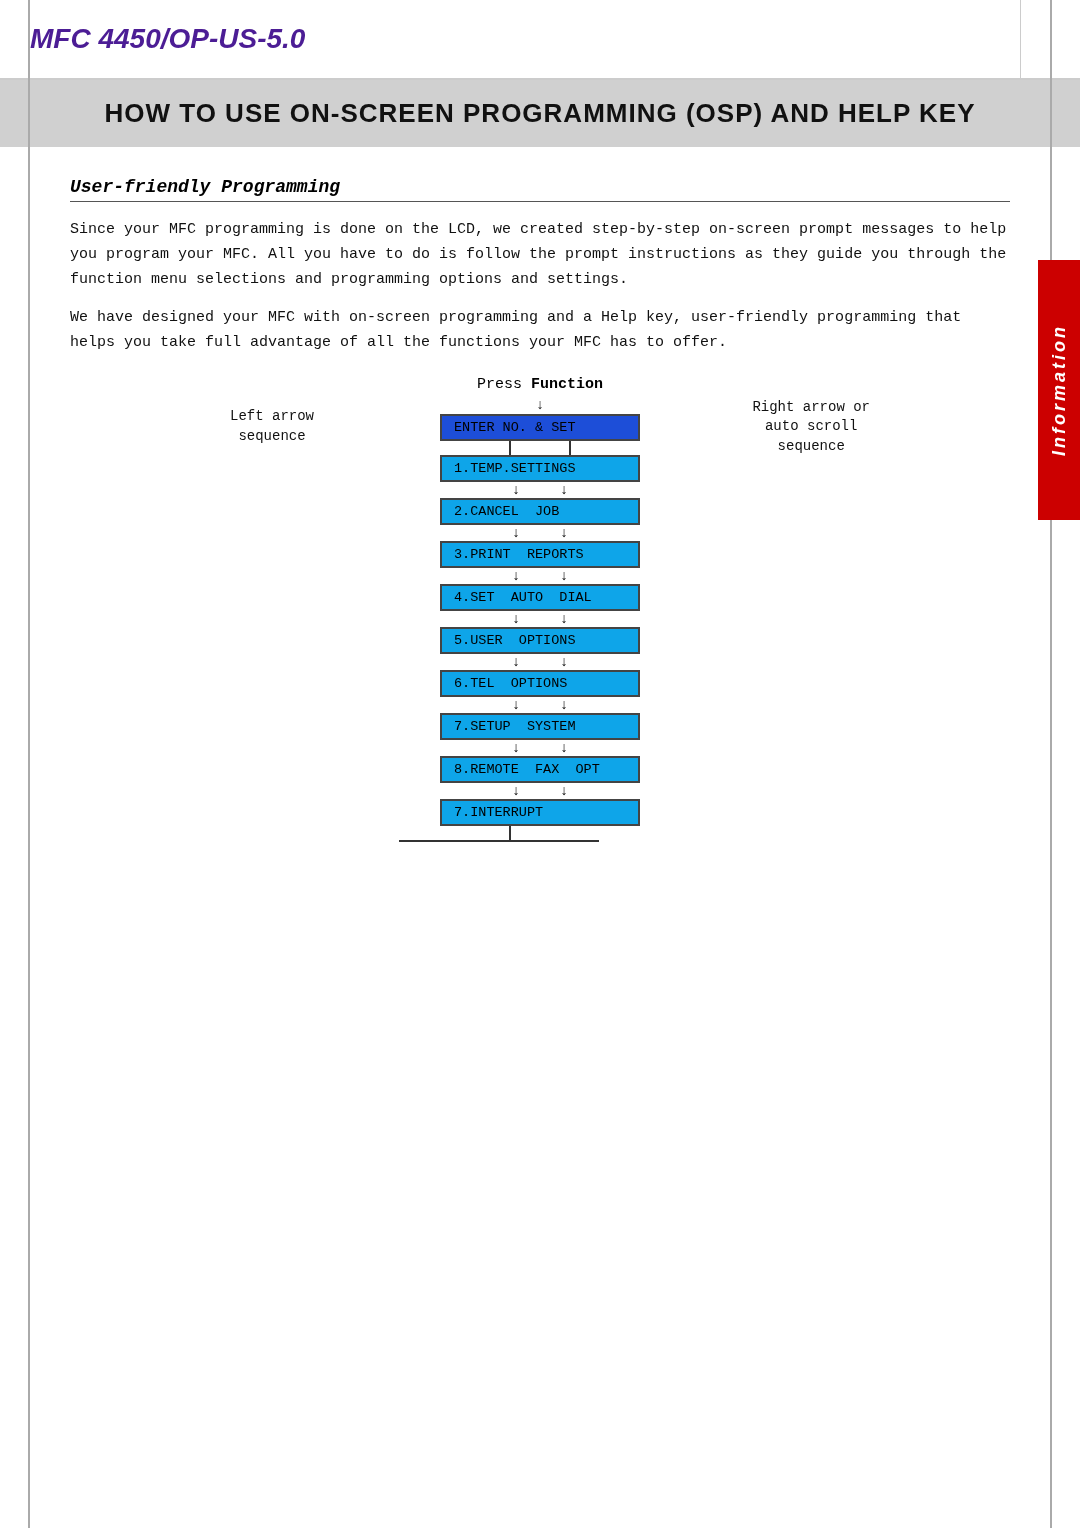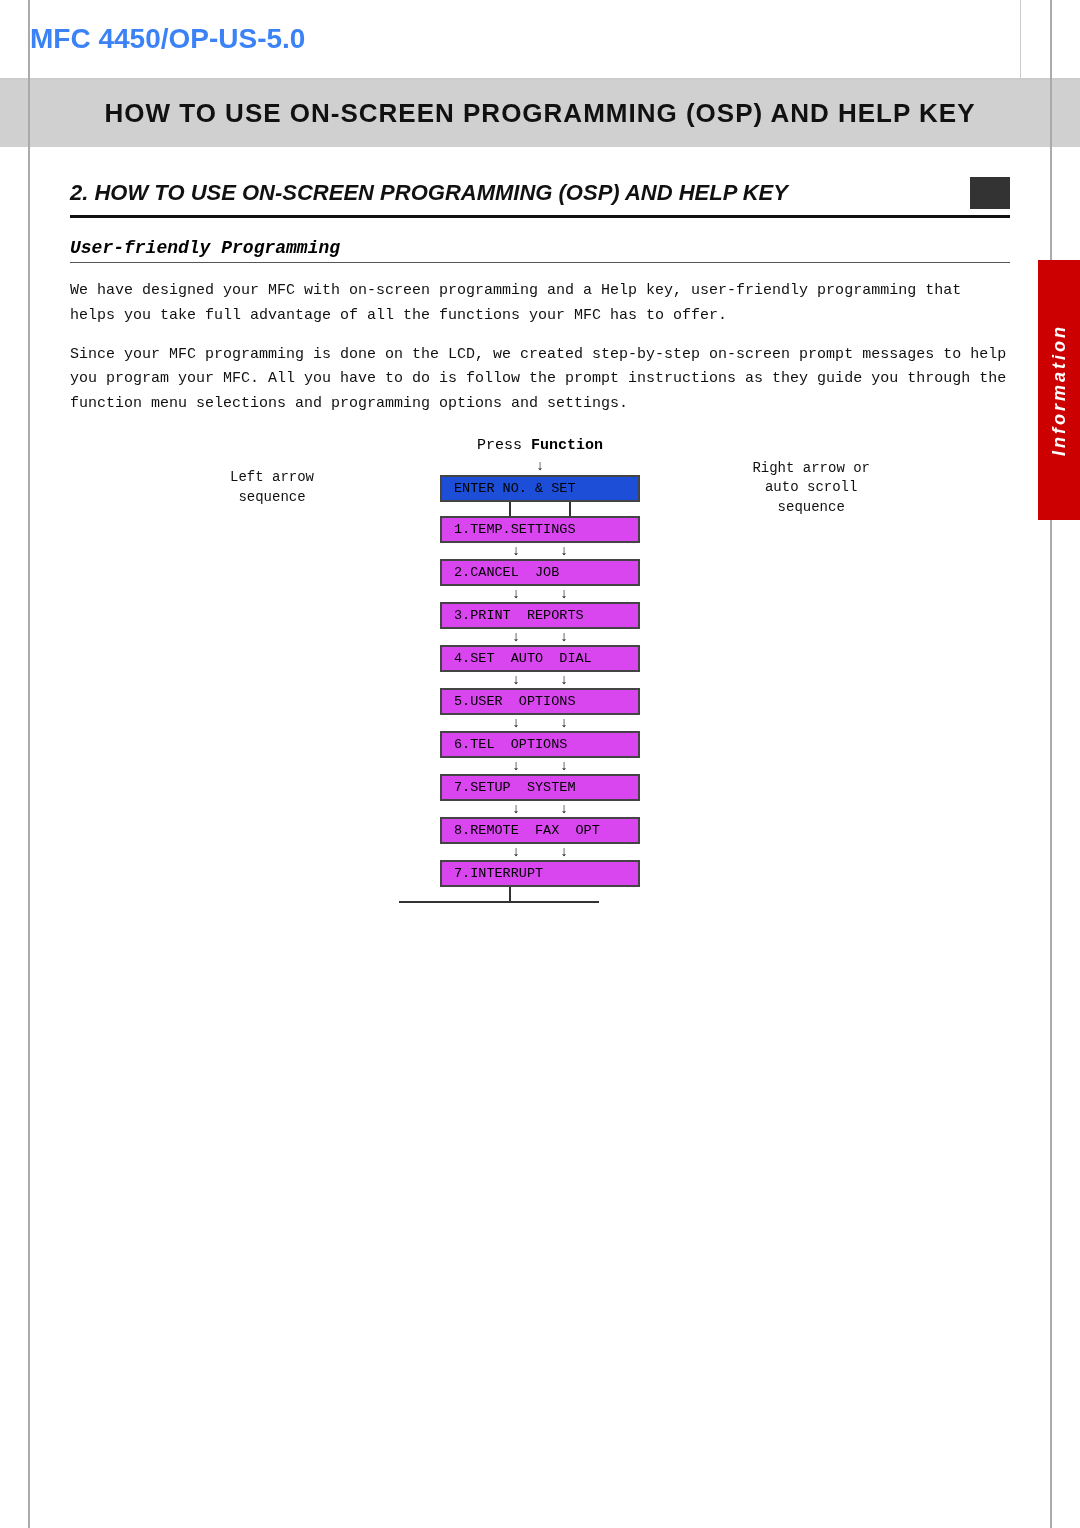--- a/index.html
+++ b/index.html
@@ -24,23 +24,24 @@
     
     .top-header {
       display: flex;
       align-items: stretch;
       border-bottom: 2px solid #ccc;
       height: 80px;
     }
 
     .model-title {
       font-family: Arial, sans-serif;
+      font-style: italic;
       font-weight: 900;
       font-size: 28px;
-      color: #3b82f6;
+      color: #4c1d95;
       padding: 8px 30px;
       flex: 1;
       display: flex;
       align-items: center;
     }
 
     .top-header-right {
       width: 60px;
       border-left: 1px solid #ccc;
     }
@@ -222,21 +223,21 @@
       align-items: center;
     }
 
     .menu-box {
       border: 2px solid #444;
       width: 200px;
       padding: 4px 12px;
       font-family: 'Courier New', Courier, monospace;
       font-size: 13.5px;
       color: #000;
-      background: #d946ef;
+      background: #0ea5e9;
     }
 
     .menu-top-box {
       border: 2px solid #444;
       width: 200px;
       padding: 4px 12px;
       font-family: 'Courier New', Courier, monospace;
       font-size: 13.5px;
       color: #000;
       background: #1d4ed8;
@@ -290,35 +291,28 @@
   <div class="main-header">
     <div class="main-header-title">HOW TO USE ON-SCREEN PROGRAMMING (OSP) AND HELP KEY</div>
   </div>
 
   <div class="sidebar-tab">
     <span class="sidebar-tab-text">Information</span>
   </div>
 
   <div class="content">
 
-    <div class="section-header">
-      <div class="section-title">
-        <span>2.</span>
-        <span>HOW TO USE ON-SCREEN PROGRAMMING (OSP) AND HELP KEY</span>
-      </div>
-      <div class="section-block"></div>
+
+    <div class="subsection-title">User-friendly Programming</div>
+
+    <div class="body-text">
+      Since your MFC programming is done on the LCD, we created step-by-step on-screen prompt messages to help you program your MFC. All you have to do is follow the prompt instructions as they guide you through the function menu selections and programming options and settings.
     </div>
-
-    <div class="subsection-title">User-friendly Programming</div>
-
     <div class="body-text">
       We have designed your MFC with on-screen programming and a Help key, user-friendly programming that helps you take full advantage of all the functions your MFC has to offer.
-    </div>
-    <div class="body-text">
-      Since your MFC programming is done on the LCD, we created step-by-step on-screen prompt messages to help you program your MFC. All you have to do is follow the prompt instructions as they guide you through the function menu selections and programming options and settings.
     </div>
 
 
 
     <div class="diagram-area">
       <div class="diagram-container">
 
         <div class="press-function-label">
           <span>Press</span> <b>Function</b>
         </div>

